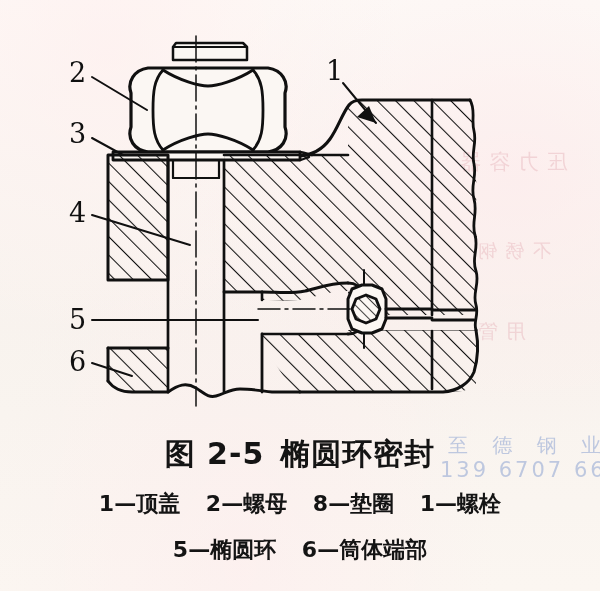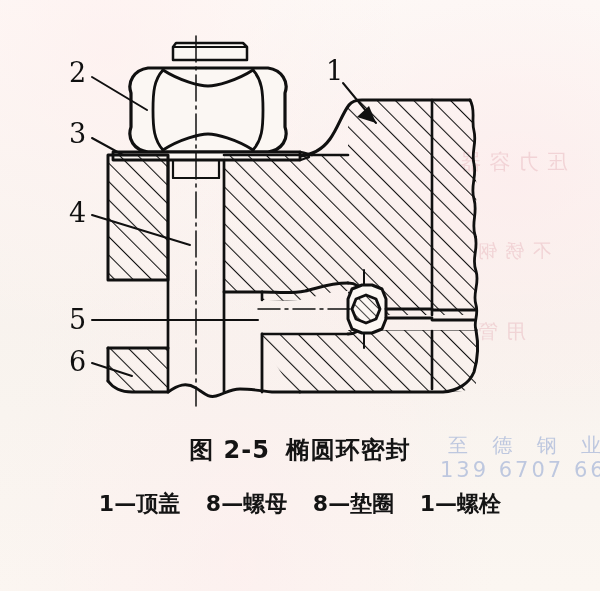--- a/index.html
+++ b/index.html
@@ -25,21 +25,21 @@
   
   .caption{
     position:absolute;left:0;right:0;
     text-align:center;
     color:#141414;
     font-family:"DejaVu Sans", sans-serif;
     -webkit-font-smoothing:none;
   }
   .fig-title{
     top:434px;
-    font-size:24px;font-weight:bold;
+    font-size:30px;font-weight:bold;
     letter-spacing:1px;
   }
   .fig-title .num{margin-right:16px;}
   .legend-row{
     font-size:22px;font-weight:bold;
     letter-spacing:0px;
     white-space:nowrap;
   }
   .legend-1{top:489px;}
   .legend-2{top:535px;}
@@ -313,22 +313,26 @@
       </g>
     </g>
   </svg>
 
   <div class="caption fig-title">
     <span class="num">图 2-5</span><span>椭圆环密封</span>
   </div>
 
   <div class="caption legend-row legend-1">
     <span class="it">1—顶盖</span>
-    <span class="it">8—螺母</span>
+    <span class="it">2—螺母</span>
     <span class="it">8—垫圈</span>
     <span class="it">1—螺栓</span>
   </div>
 
+  <div class="caption legend-row legend-2">
+    <span class="it">5—椭圆环</span>
+    <span class="it">6—筒体端部</span>
+  </div>
 
   <div class="wm wm-cn">至 德 钢 业</div>
   <div class="wm wm-tel">139 6707 6667</div>
 
 </div>
 
 </body></html>

